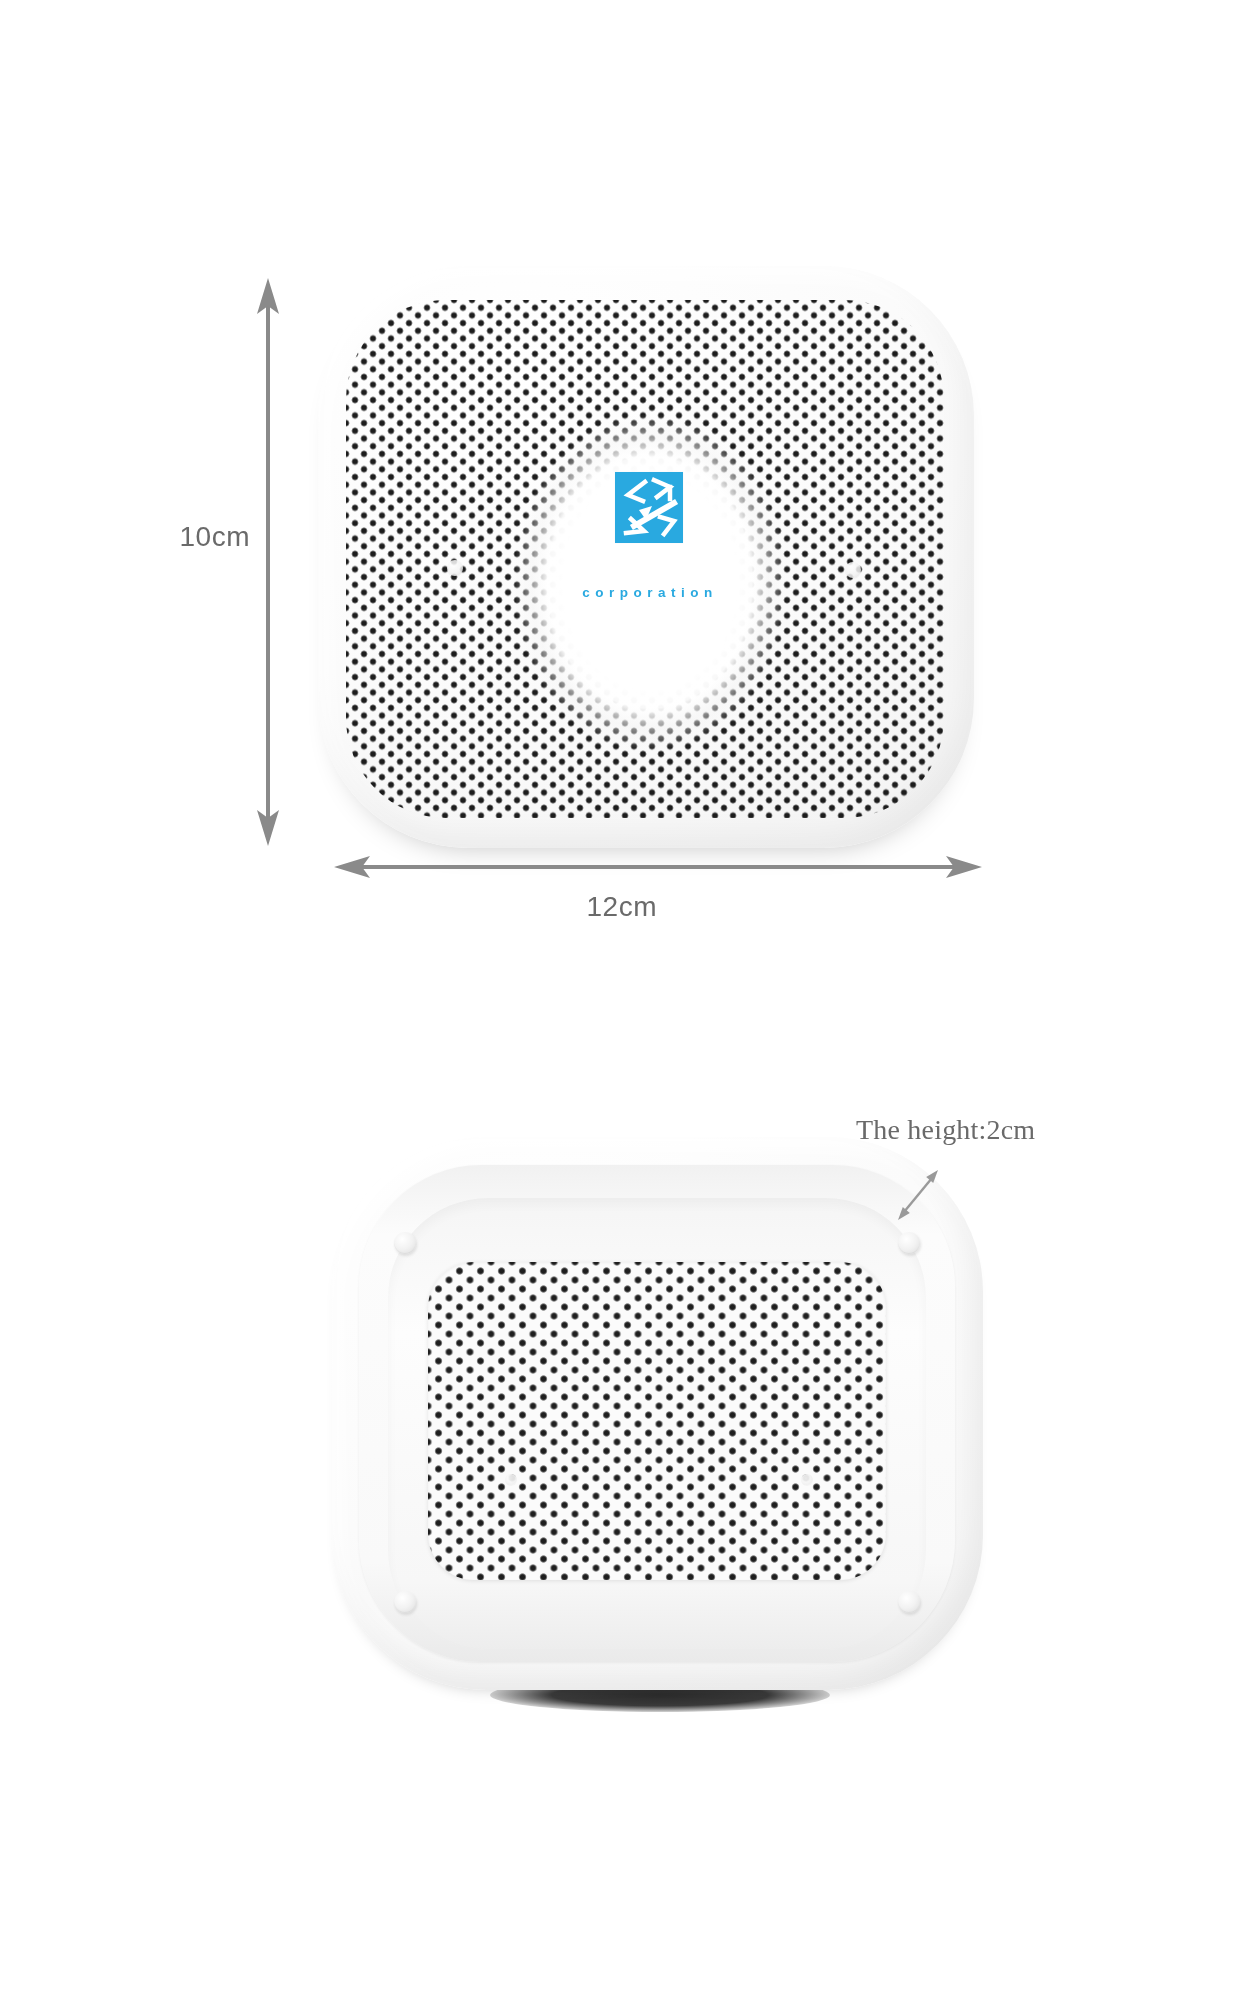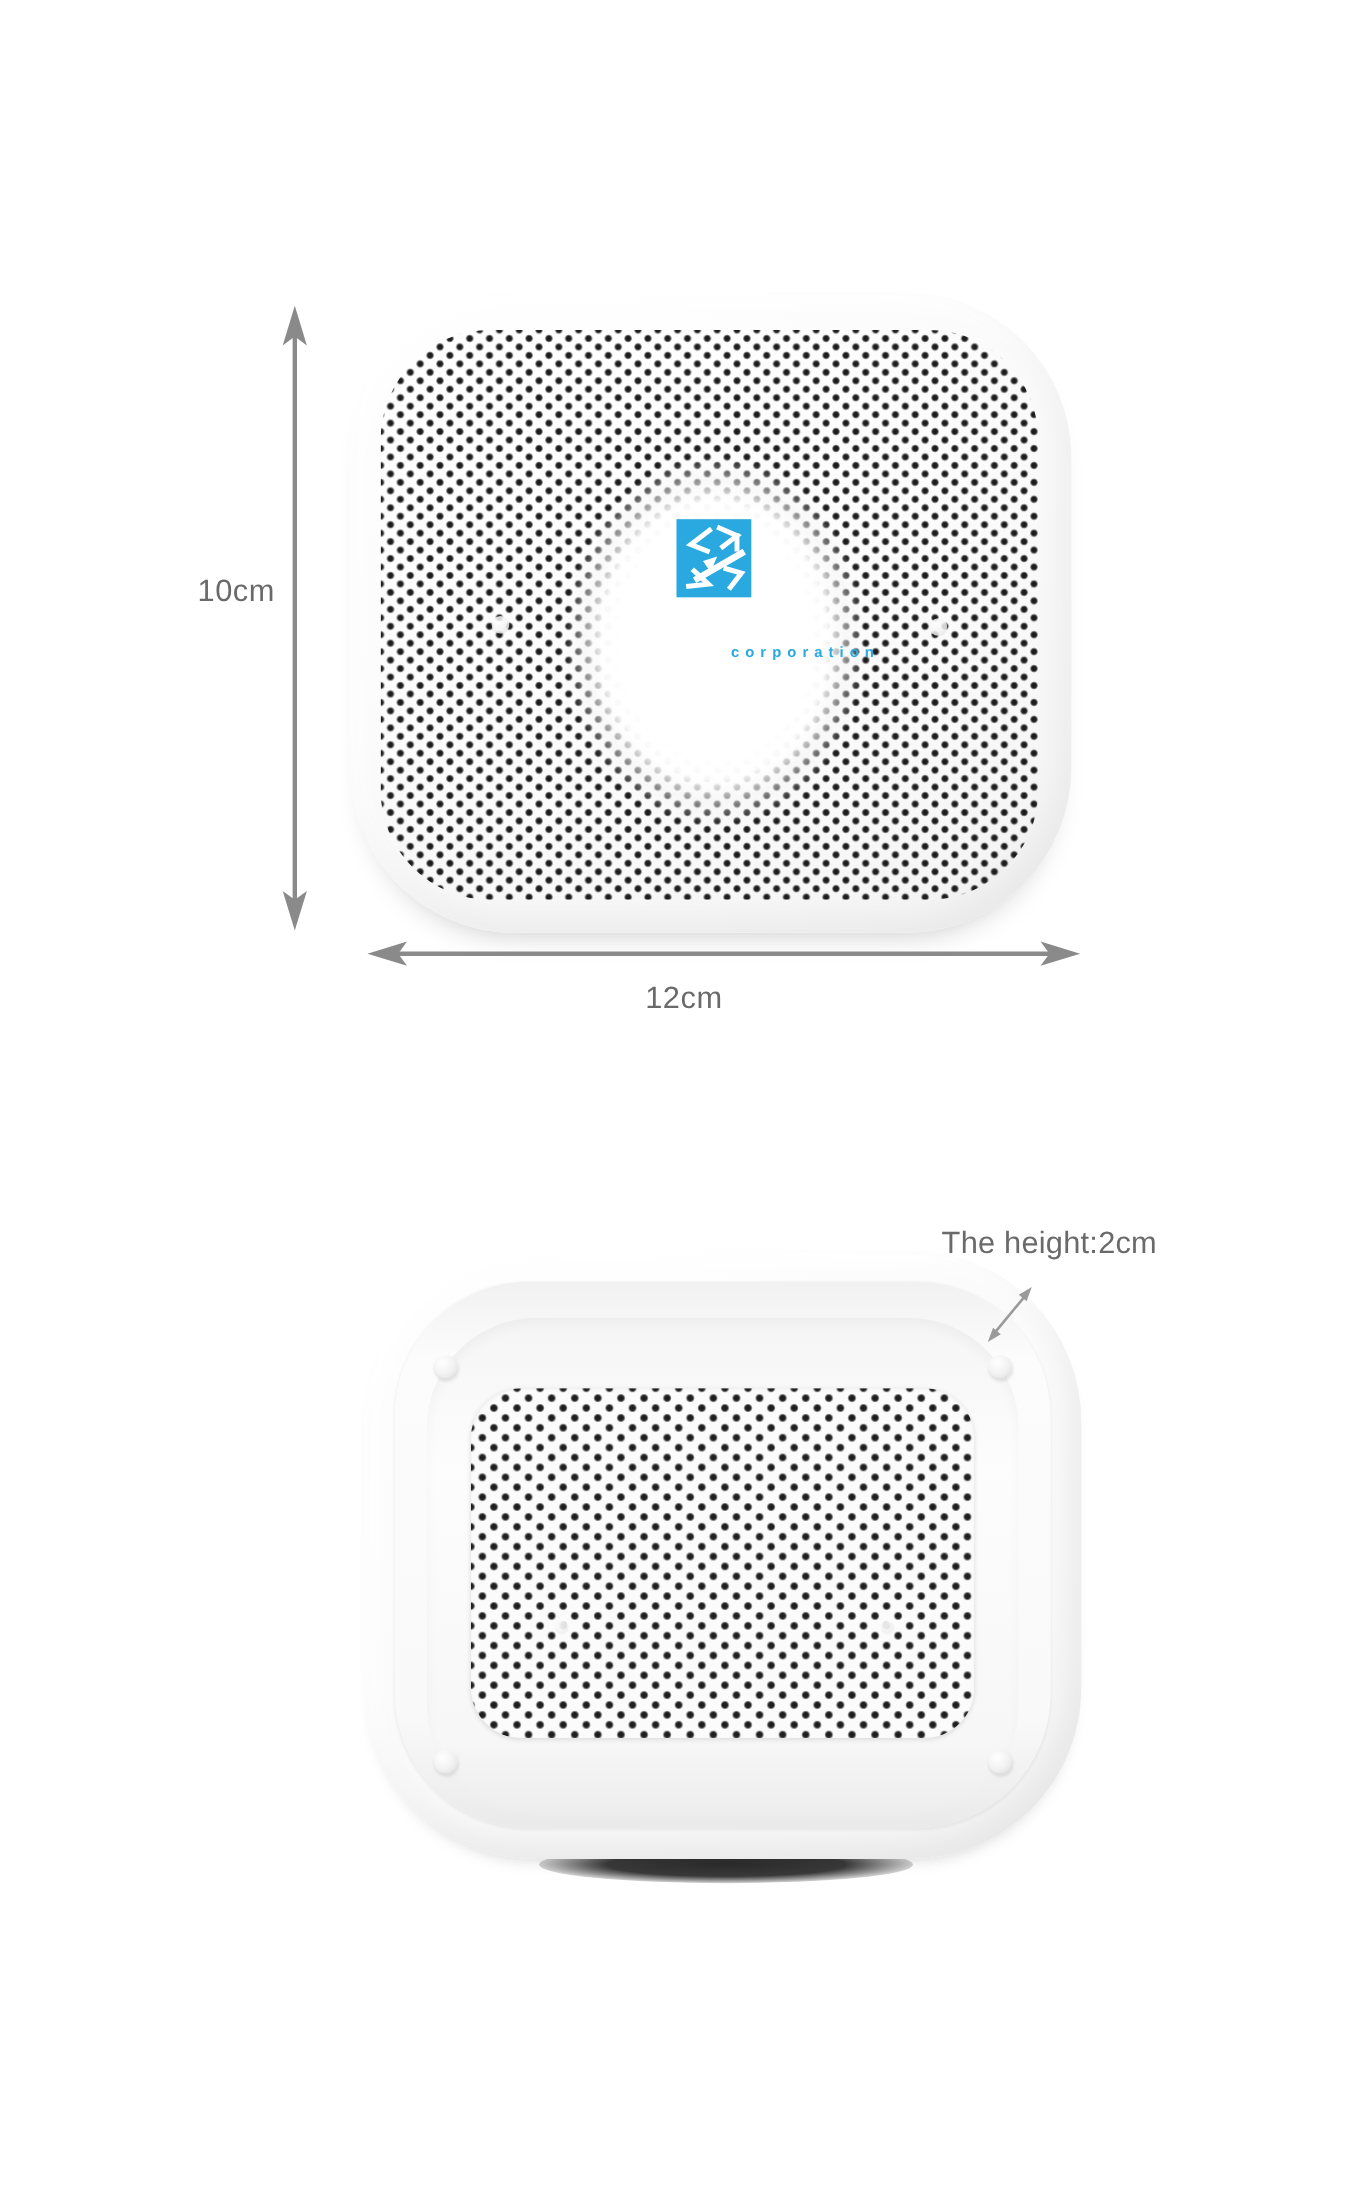--- a/index.html
+++ b/index.html
@@ -54,21 +54,21 @@
   }
   .logo-square{
     left:615px;top:472px;width:68px;height:71px;background:#29a9e0;z-index:4;
     box-shadow:0 0 1px rgba(0,0,0,.08);
   }
   .brand-name{
     left:500px;top:546px;width:300px;text-align:center;z-index:4;
     color:#29a9e0;font-size:36px;line-height:38px;font-weight:bold;letter-spacing:-1.5px;
   }
   .brand-sub{
-    left:500px;top:585px;width:300px;text-align:right;z-index:4;
+    left:500px;top:585px;width:300px;text-align:center;z-index:4;
     color:#29a9e0;font-size:13.5px;font-weight:bold;letter-spacing:5.5px;
   }
   .dimple{
     width:16px;height:16px;border-radius:50%;z-index:4;opacity:.85;
     background:radial-gradient(circle at 38% 30%, #ffffff 0%, #f3f3f3 55%, #e7e7e7 80%, rgba(231,231,231,0) 100%);
     box-shadow:0 1px 1px rgba(0,0,0,.05);
   }
 
   
   .base-sliver{
@@ -146,21 +146,21 @@
     <div class="abs dimple" style="left:845px;top:562px;"></div>
 
     <svg class="abs" style="left:324px;top:847px;z-index:6;" width="668" height="40" viewBox="0 0 668 40">
       <line x1="32" y1="20" x2="636" y2="20" stroke="#8a8a8a" stroke-width="4"></line>
       <polygon points="10,20 46,9 38,20 46,31" fill="#8a8a8a"></polygon>
       <polygon points="658,20 622,9 630,20 622,31" fill="#8a8a8a"></polygon>
     </svg>
     <div class="abs dim-label" style="left:557px;top:890px;width:100px;">12cm</div>
   </section>
 
-  <section class="abs" style="left:0;top:0;width:100%;height:100%;">
+  <section class="abs" style="left:0;top:0;width:100%;height:100%;font-family:Liberation Serif, serif;">
 
     <div class="abs callout-label" style="left:856px;top:1114px;z-index:7;">The height:2cm</div>
     <svg class="abs" style="left:888px;top:1162px;z-index:7;" width="64" height="68" viewBox="0 0 64 68">
       <line x1="16" y1="50" x2="44" y2="16" stroke="#9a9a9a" stroke-width="2.4"></line>
       <polygon points="50,8 45.2,20.9 38.2,15.1" fill="#9a9a9a"></polygon>
       <polygon points="10,58 21.8,50.9 14.8,45.1" fill="#9a9a9a"></polygon>
     </svg>
 
     <div class="abs base-sliver"></div>
 

